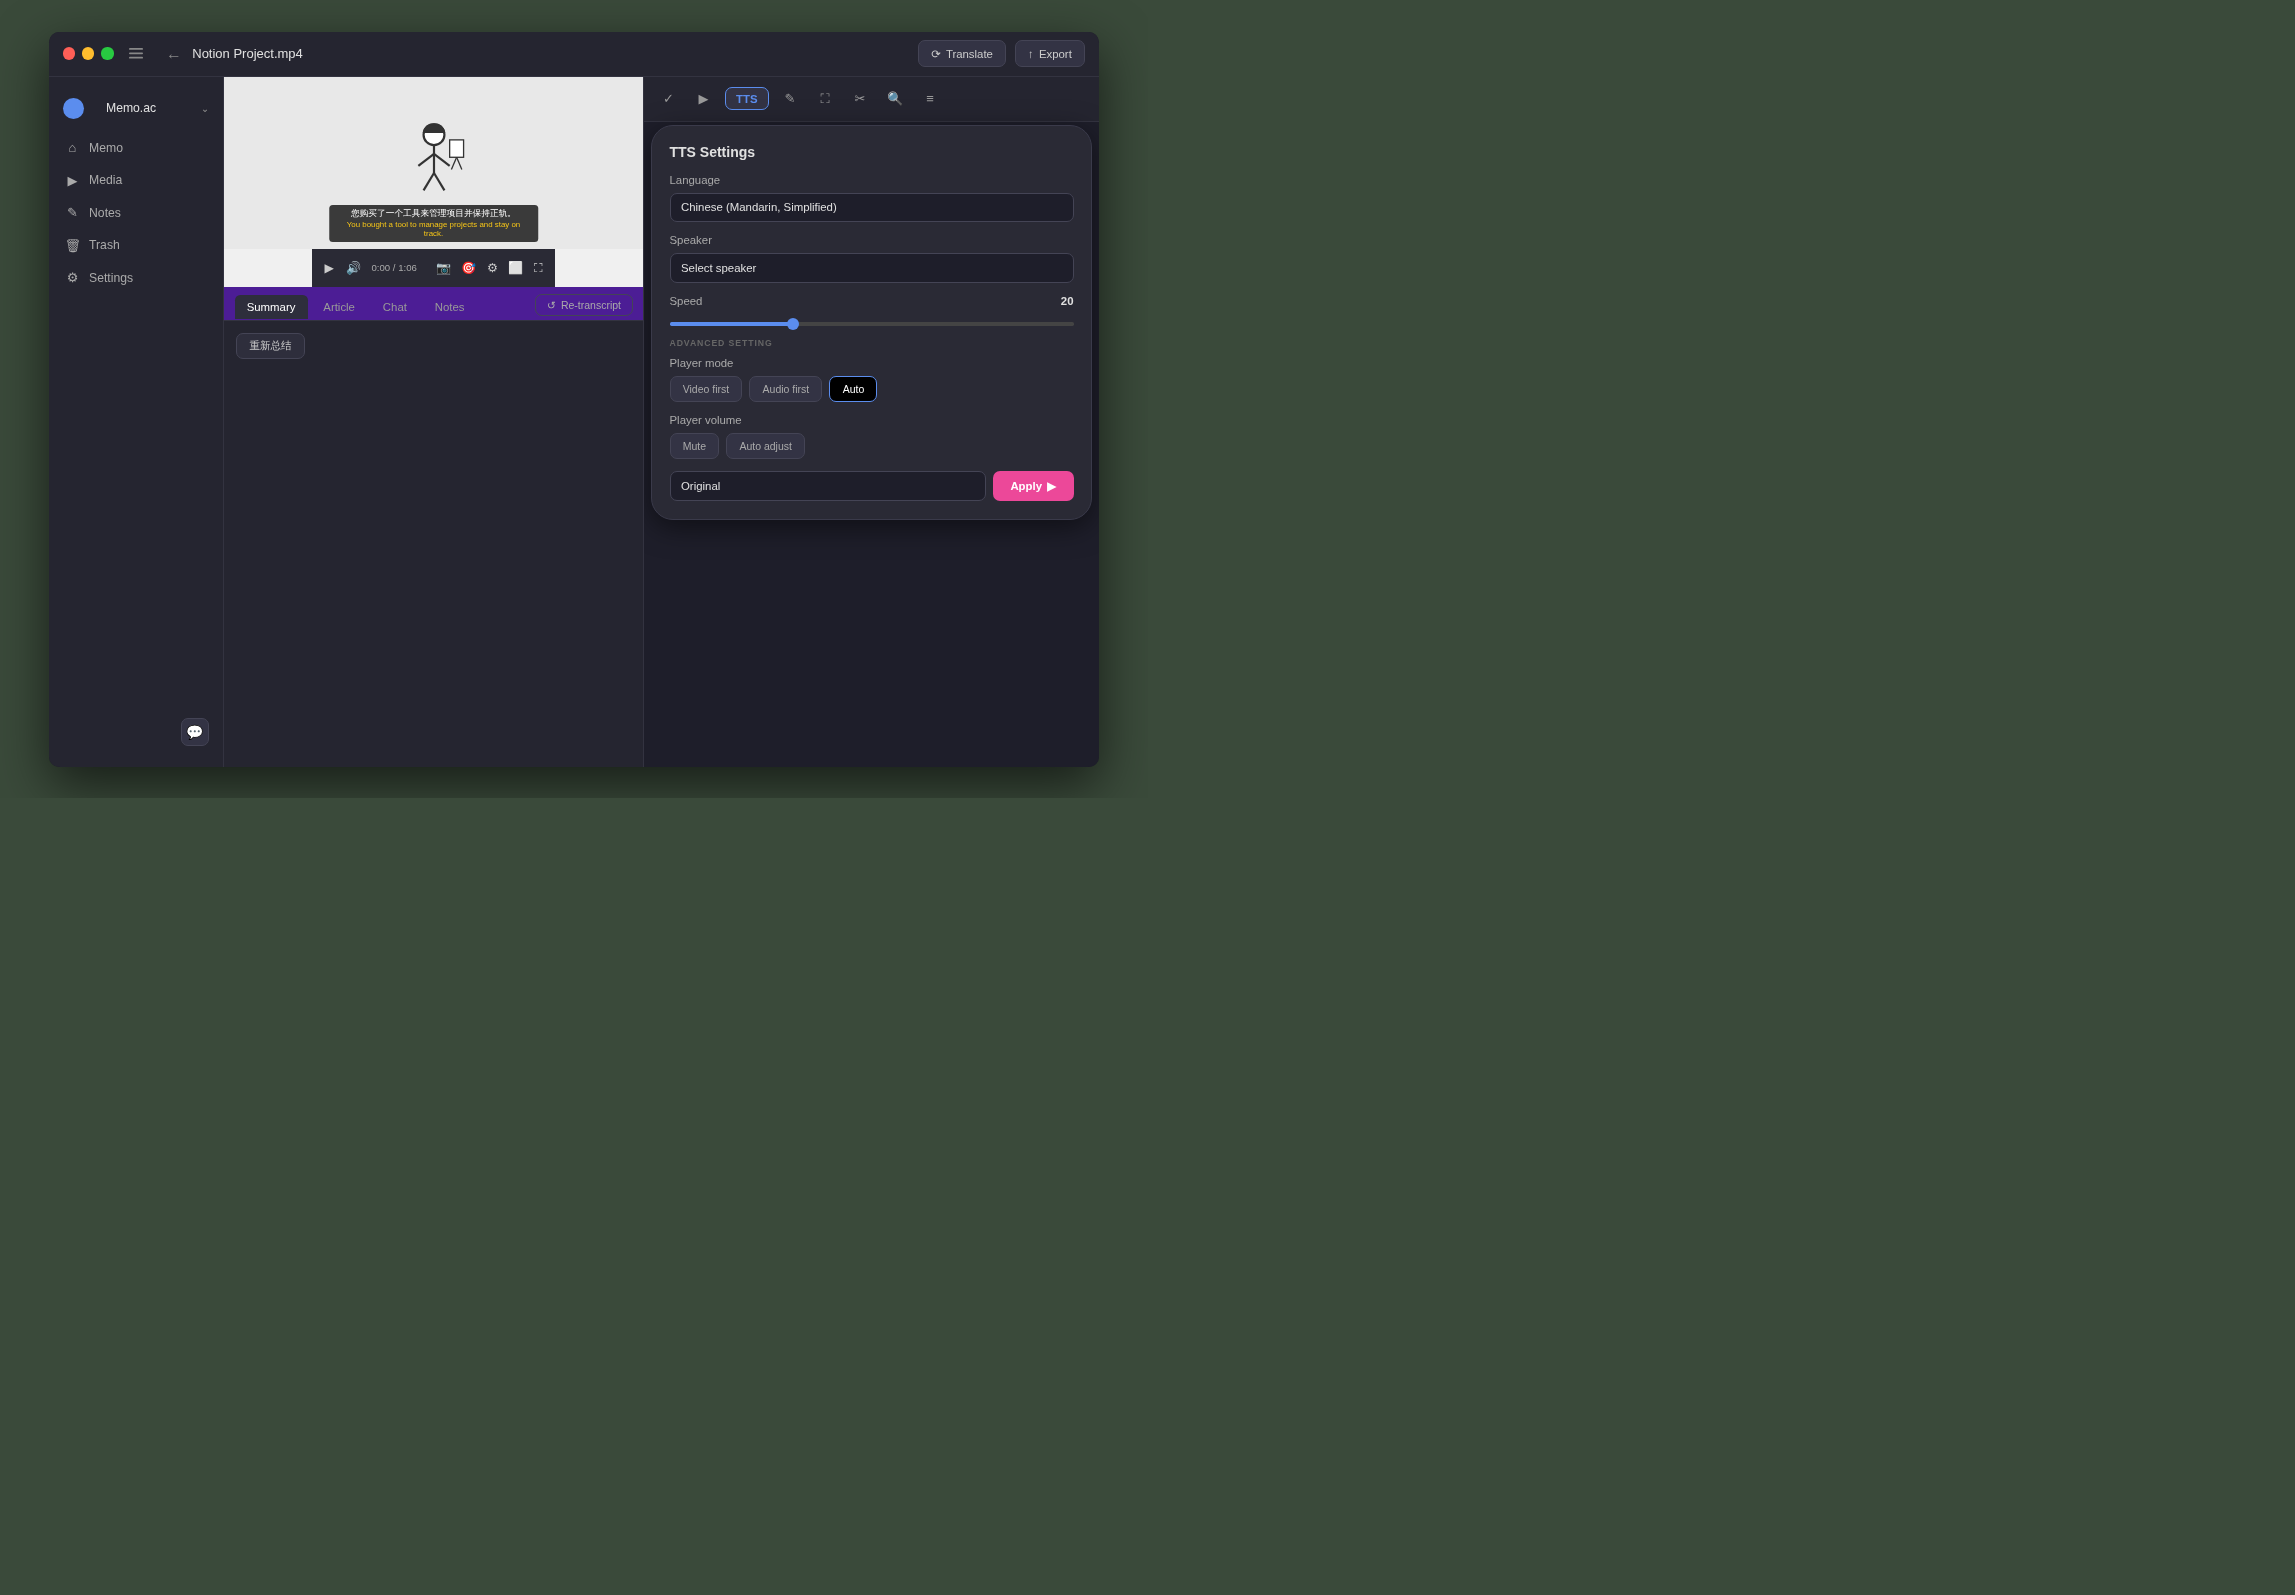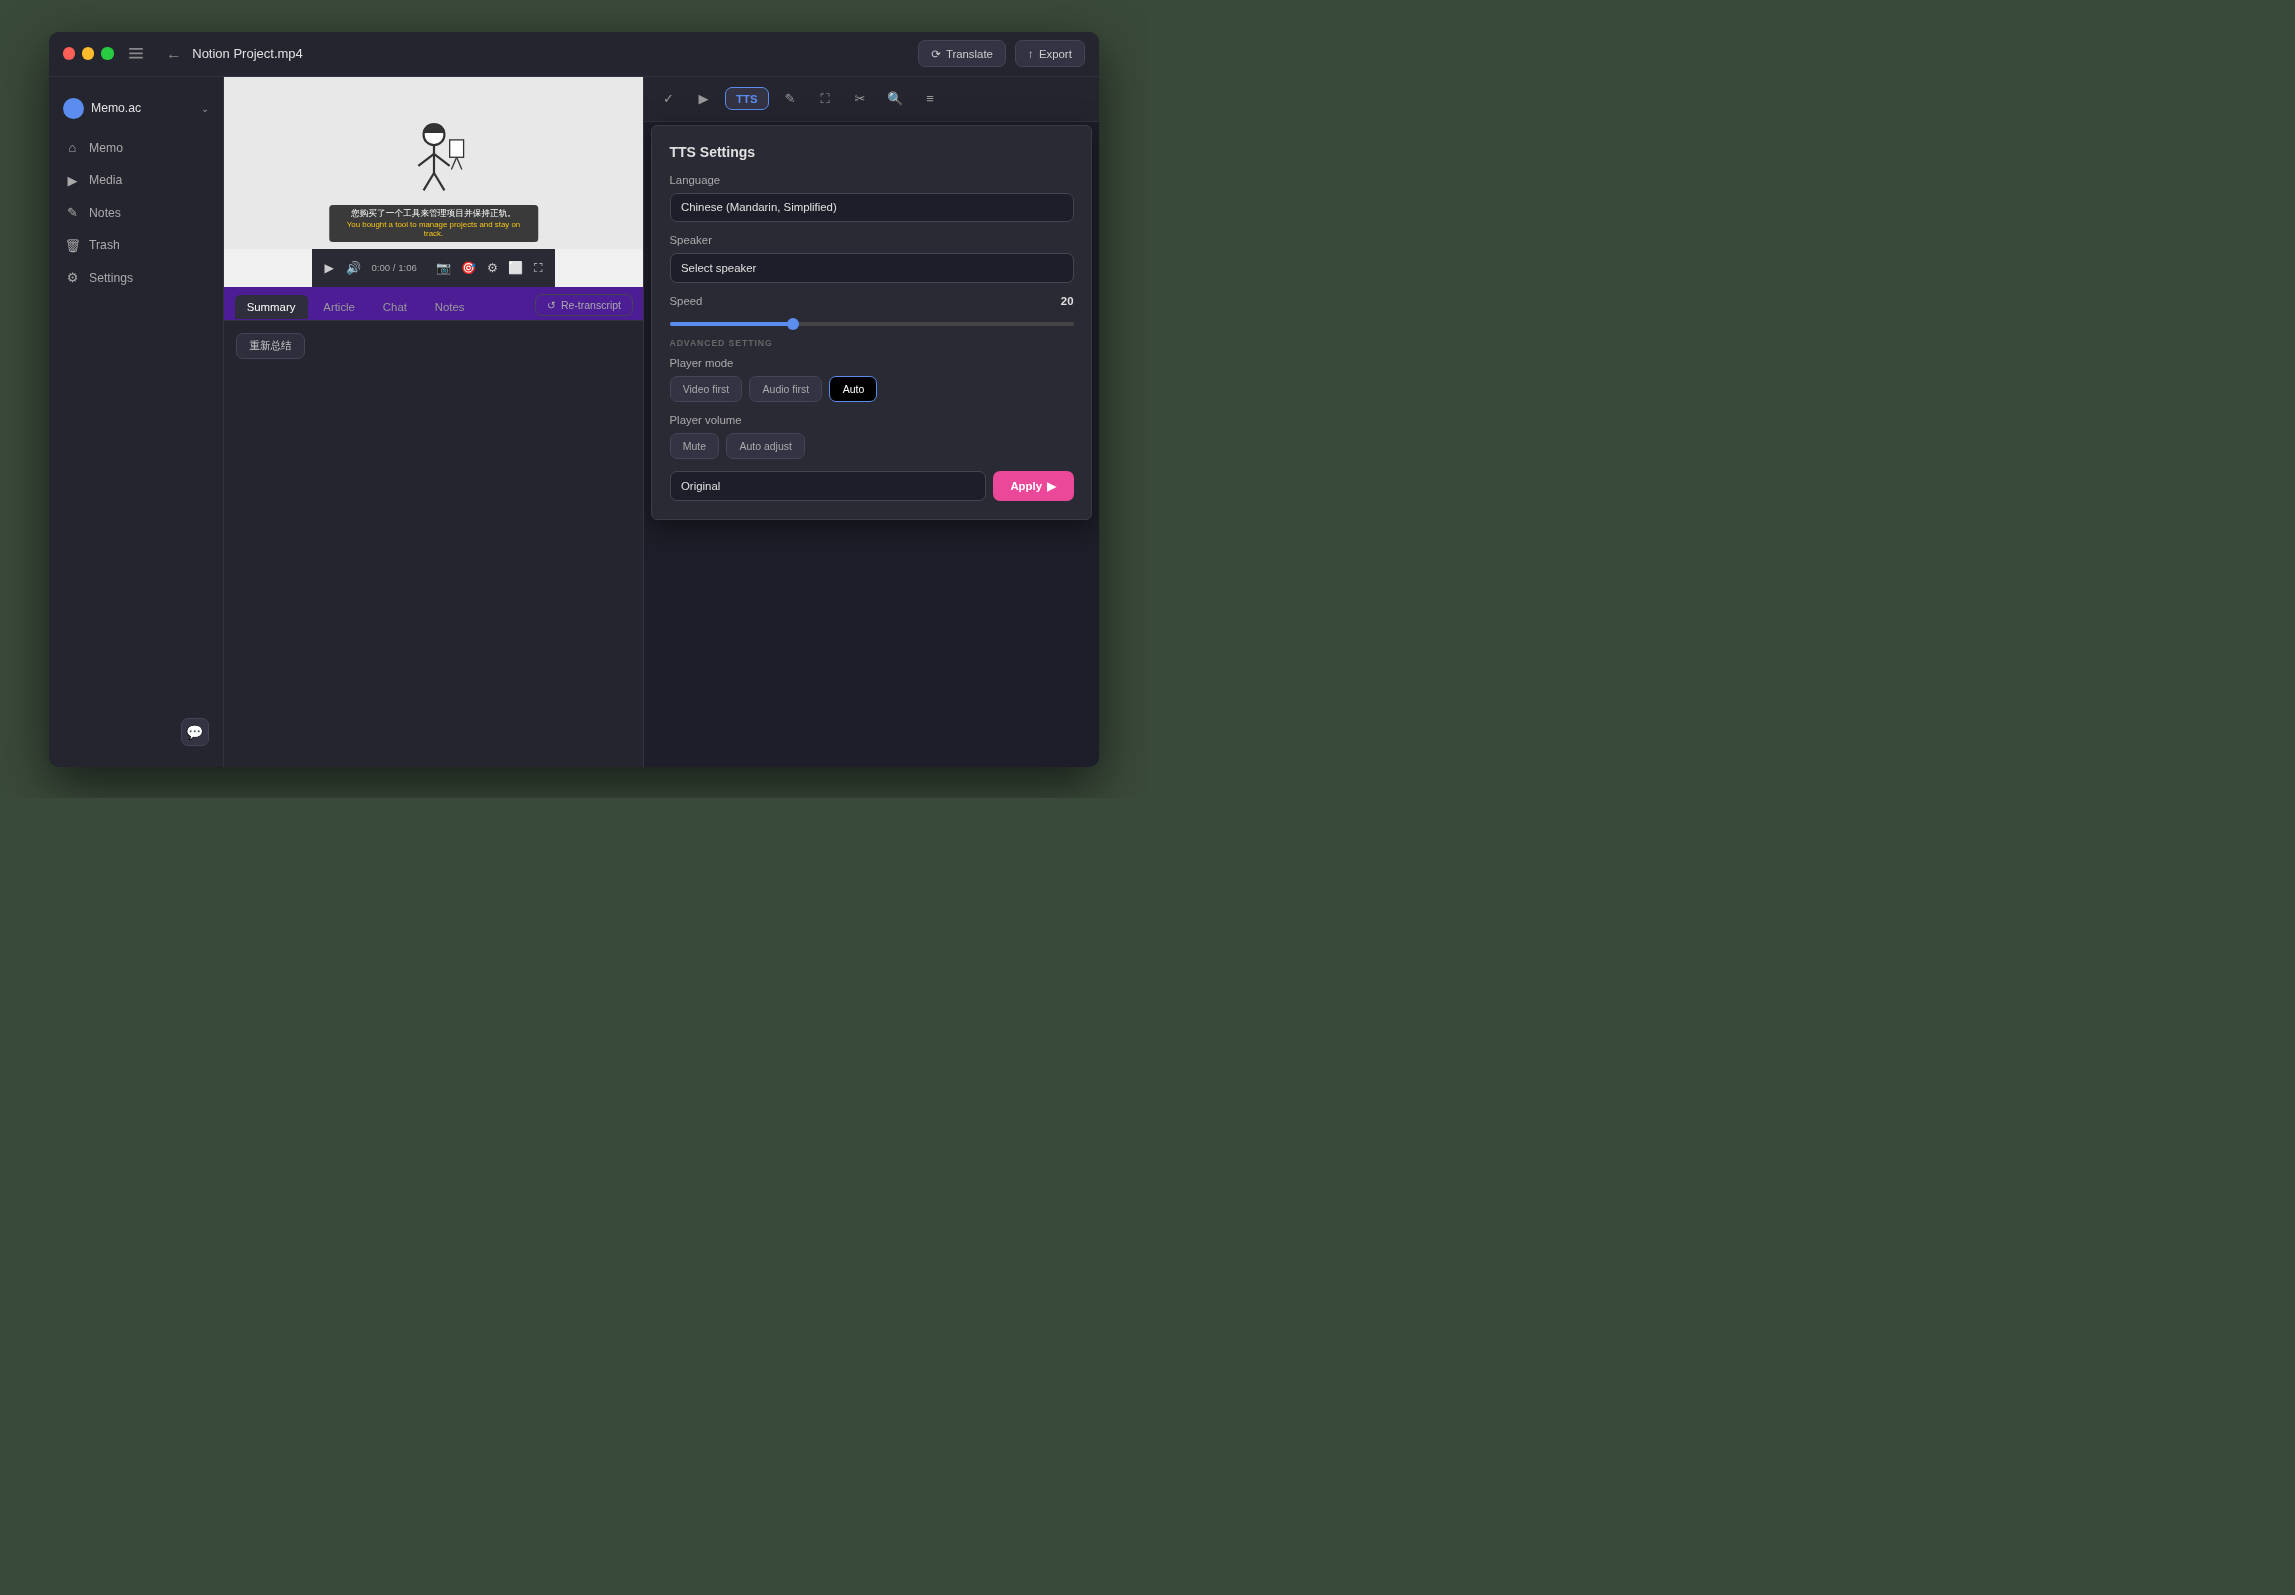--- a/index.html
+++ b/index.html
@@ -92,21 +92,21 @@
       background: #252530;
       border-right: 0.9px solid #333340;
       display: flex;
       flex-direction: column;
       padding: 14px 0;
       flex-shrink: 0;
     }
     .sidebar-user {
       display: flex;
       align-items: center;
-      gap: 7px;
+      gap: 22px;
       padding: 7px 14px 14px;
       cursor: pointer;
     }
     .user-avatar {
       width: 21px; height: 21px;
       border-radius: 50%;
       background: #5b8dee;
     }
     .user-name {
       color: #e0e0e0;
@@ -345,21 +345,21 @@
     .ts-en { color: #ccc; font-size: 11.4px; line-height: 1.5; }
     .ts-cn { color: #888; font-size: 10.5px; line-height: 1.5; margin-top: 1.7px; }
     
     .tts-dropdown {
       position: absolute;
       top: 45px;
       left: 0;
       right: 0;
       background: #2a2a35;
       border: 0.9px solid #3a3a4a;
-      border-radius: 6px;
+      border-radius: 22px;
       z-index: 100;
       padding: 17.5px;
       box-shadow: 0 7px 28px rgba(0,0,0,0.5);
       margin: 3.5px 7px;
     }
     .tts-title {
       color: #e0e0e0;
       font-size: 14px;
       font-weight: 600;
       margin-bottom: 14px;

